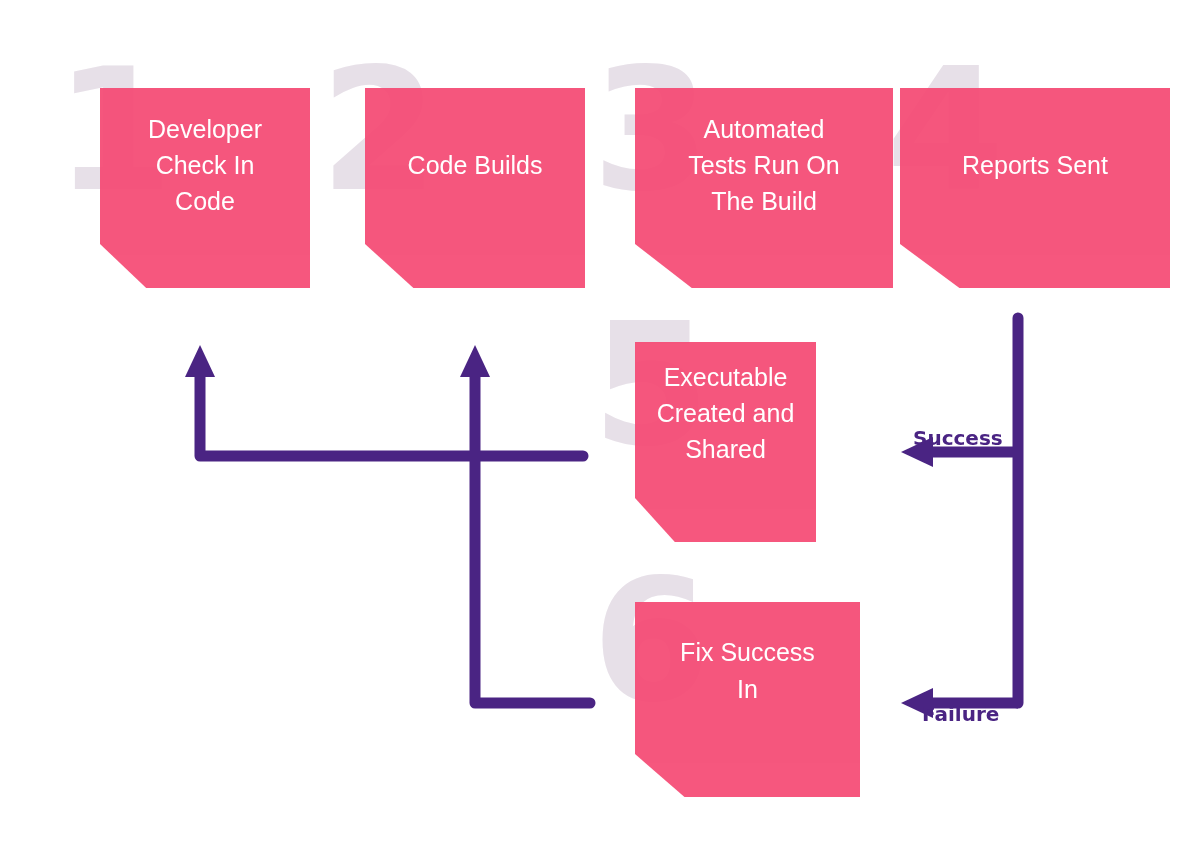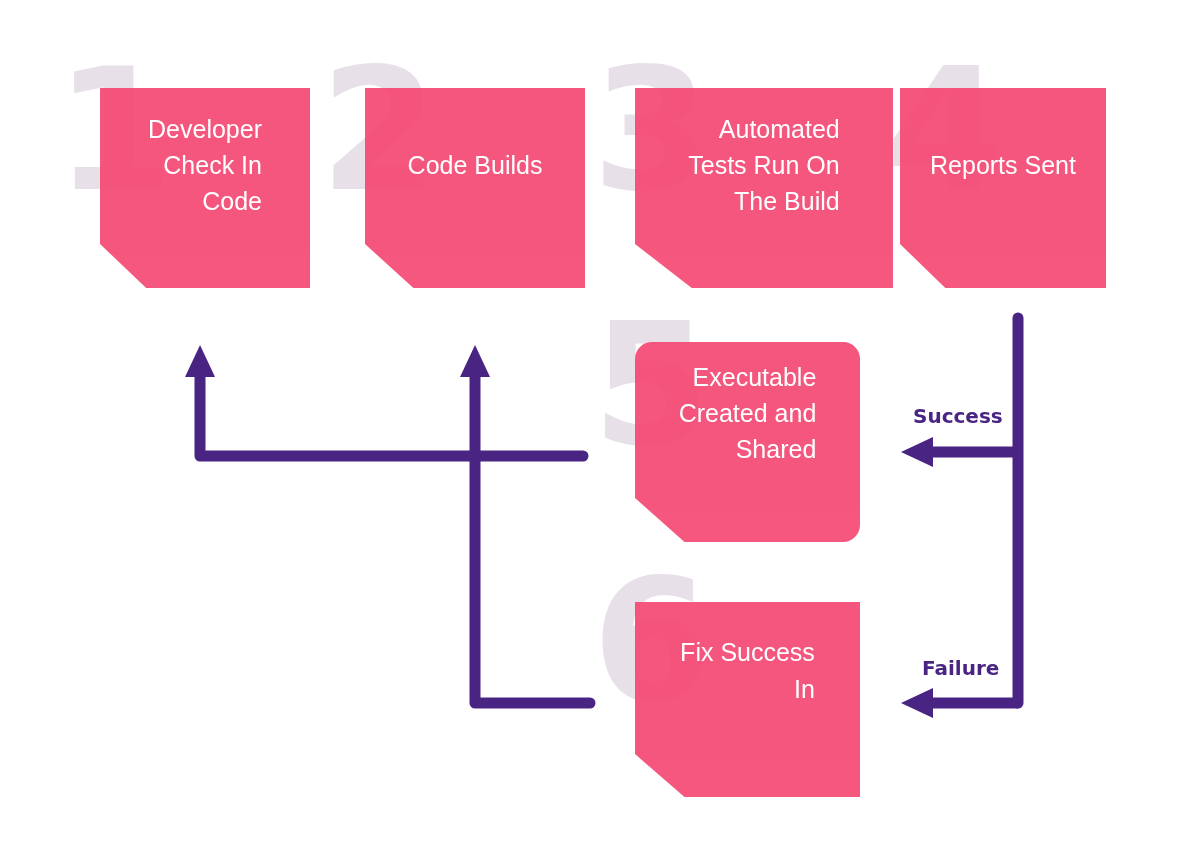--- a/index.html
+++ b/index.html
@@ -55,21 +55,21 @@
     clip-path: polygon(0 0, 100% 0, 100% 100%, 22% 100%, 0 78%);
     display: flex;
     align-items: center;
     justify-content: center;
     box-sizing: border-box;
   }
   .card-label {
     color: #ffffff;
     font-size: 25px;
     line-height: 1.45;
-    text-align: right;
+    text-align: center;
     font-weight: 400;
     padding: 0 14px 46px 14px;
     white-space: pre-line;
   }
   .card.tall .card-label { padding-bottom: 58px; }
 
   
   .lines-layer {
     position: absolute;
     left: 0; top: 0;
@@ -81,20 +81,21 @@
 
   
   .branch-label {
     position: absolute;
     z-index: 4;
     color: #4a2483;
     font-family: "DejaVu Sans", sans-serif;
     font-weight: 700;
     font-size: 20px;
     white-space: nowrap;
+    margin-top: 22px;
   }
 </style>
 </head>
 <body>
 
 <div id="canvas">
 
   <div class="wm-layer">
     <div class="wm-num" style="left:55px; top:45px;">1</div>
     <div class="wm-num" style="left:320px; top:45px;">2</div>
@@ -115,25 +116,25 @@
     <div class="card" style="left:365px; top:88px; width:220px; height:200px;">
       <div class="card-label">Code Builds</div>
     </div>
 
     <div class="card" style="left:635px; top:88px; width:258px; height:200px;">
       <div class="card-label">Automated
 Tests Run On
 The Build</div>
     </div>
 
-    <div class="card" style="left:900px; top:88px; width:206px; height:200px;">
+    <div class="card" style="left:900px; top:88px; width:270px; height:200px;">
       <div class="card-label">Reports Sent</div>
     </div>
 
-    <div class="card tall" style="left:635px; top:342px; width:225px; height:200px;border-radius:17px;">
+    <div class="card tall" style="left:635px; top:342px; width:181px; height:200px;">
       <div class="card-label">Executable
 Created and
 Shared</div>
     </div>
 
     <div class="card tall" style="left:635px; top:602px; width:225px; height:195px;">
       <div class="card-label">Fix Success
 In</div>
     </div>
 
@@ -162,15 +163,15 @@
 
     <g>
       <path d="M 1018 703 L 932 703" stroke="#4a2483" stroke-width="11" fill="none" stroke-linecap="butt"></path>
       <polygon points="901,703 933,688 933,718" fill="#4a2483"></polygon>
     </g>
 
   </svg>
 
   <div class="branch-label" style="left:913px; top:404px;">Success</div>
 
-  <div class="branch-label" style="left:922px; top:656px;">Failure</div>
+  <div class="branch-label" style="left:922px; top:680px;">Failure</div>
 
 </div>
 
 </body></html>

